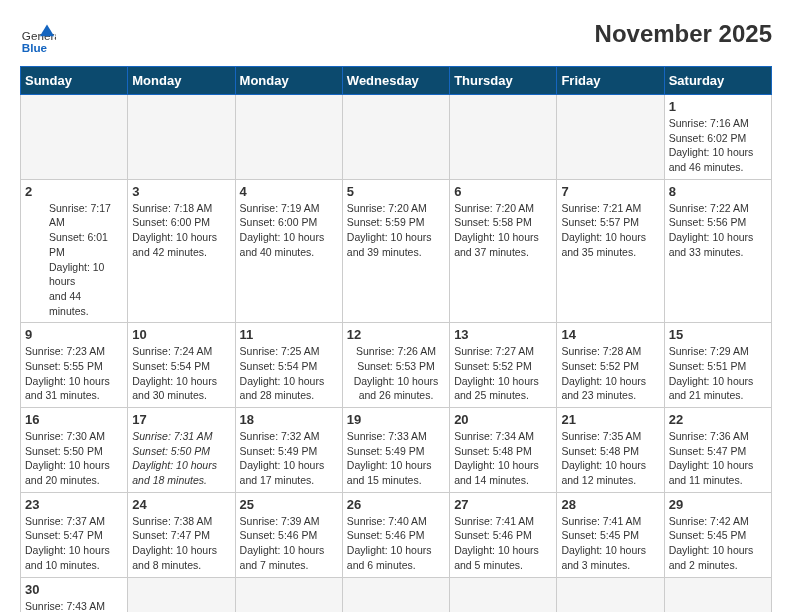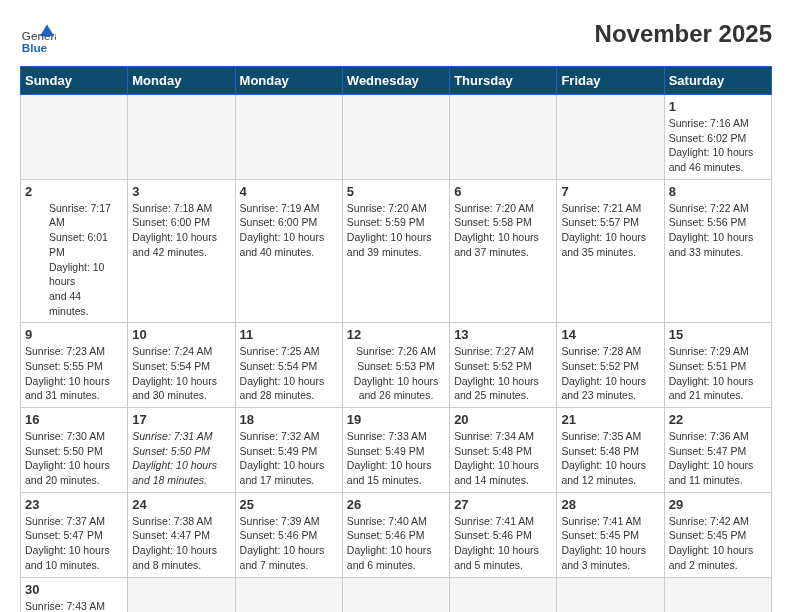--- a/index.html
+++ b/index.html
@@ -281,21 +281,21 @@
         <td>
           <div class="day-number">23</div>
           <div class="day-info" style="white-space: pre-line;">Sunrise: 7:37 AM
 Sunset: 5:47 PM
 Daylight: 10 hours
 and 10 minutes.</div>
         </td>
         <td>
           <div class="day-number">24</div>
           <div class="day-info" style="white-space: pre-line;">Sunrise: 7:38 AM
-Sunset: 4:47 PM
+Sunset: 7:47 PM
 Daylight: 10 hours
 and 8 minutes.</div>
         </td>
         <td>
           <div class="day-number">25</div>
           <div class="day-info" style="white-space: pre-line;">Sunrise: 7:39 AM
 Sunset: 5:46 PM
 Daylight: 10 hours
 and 7 minutes.</div>
         </td>

